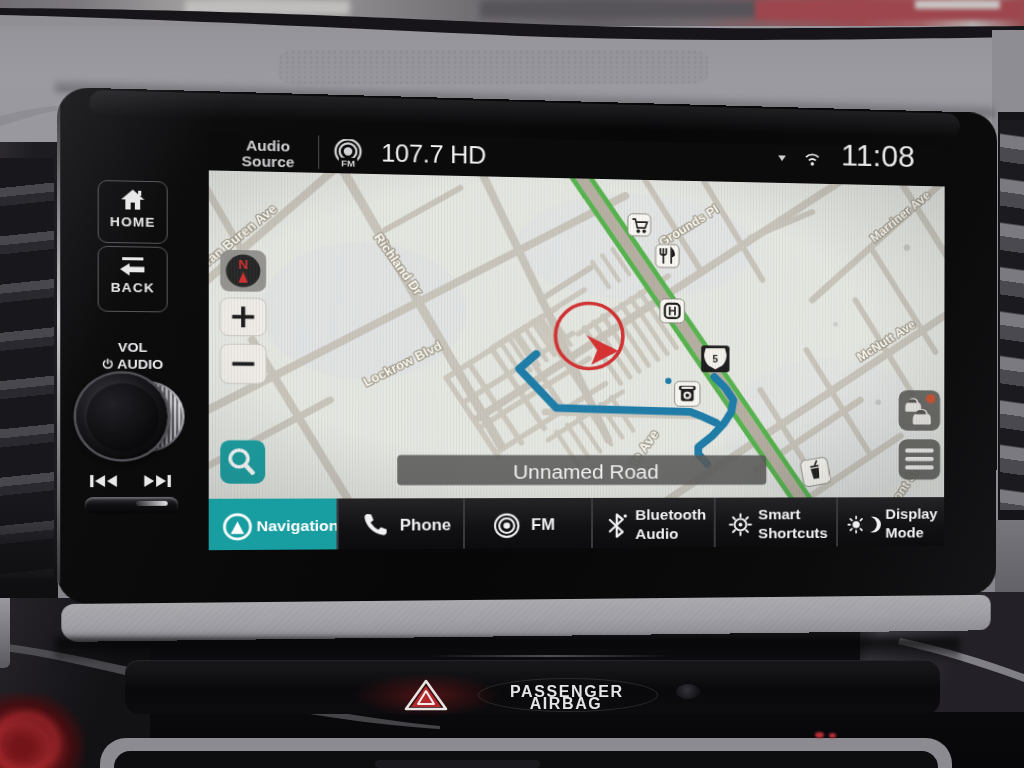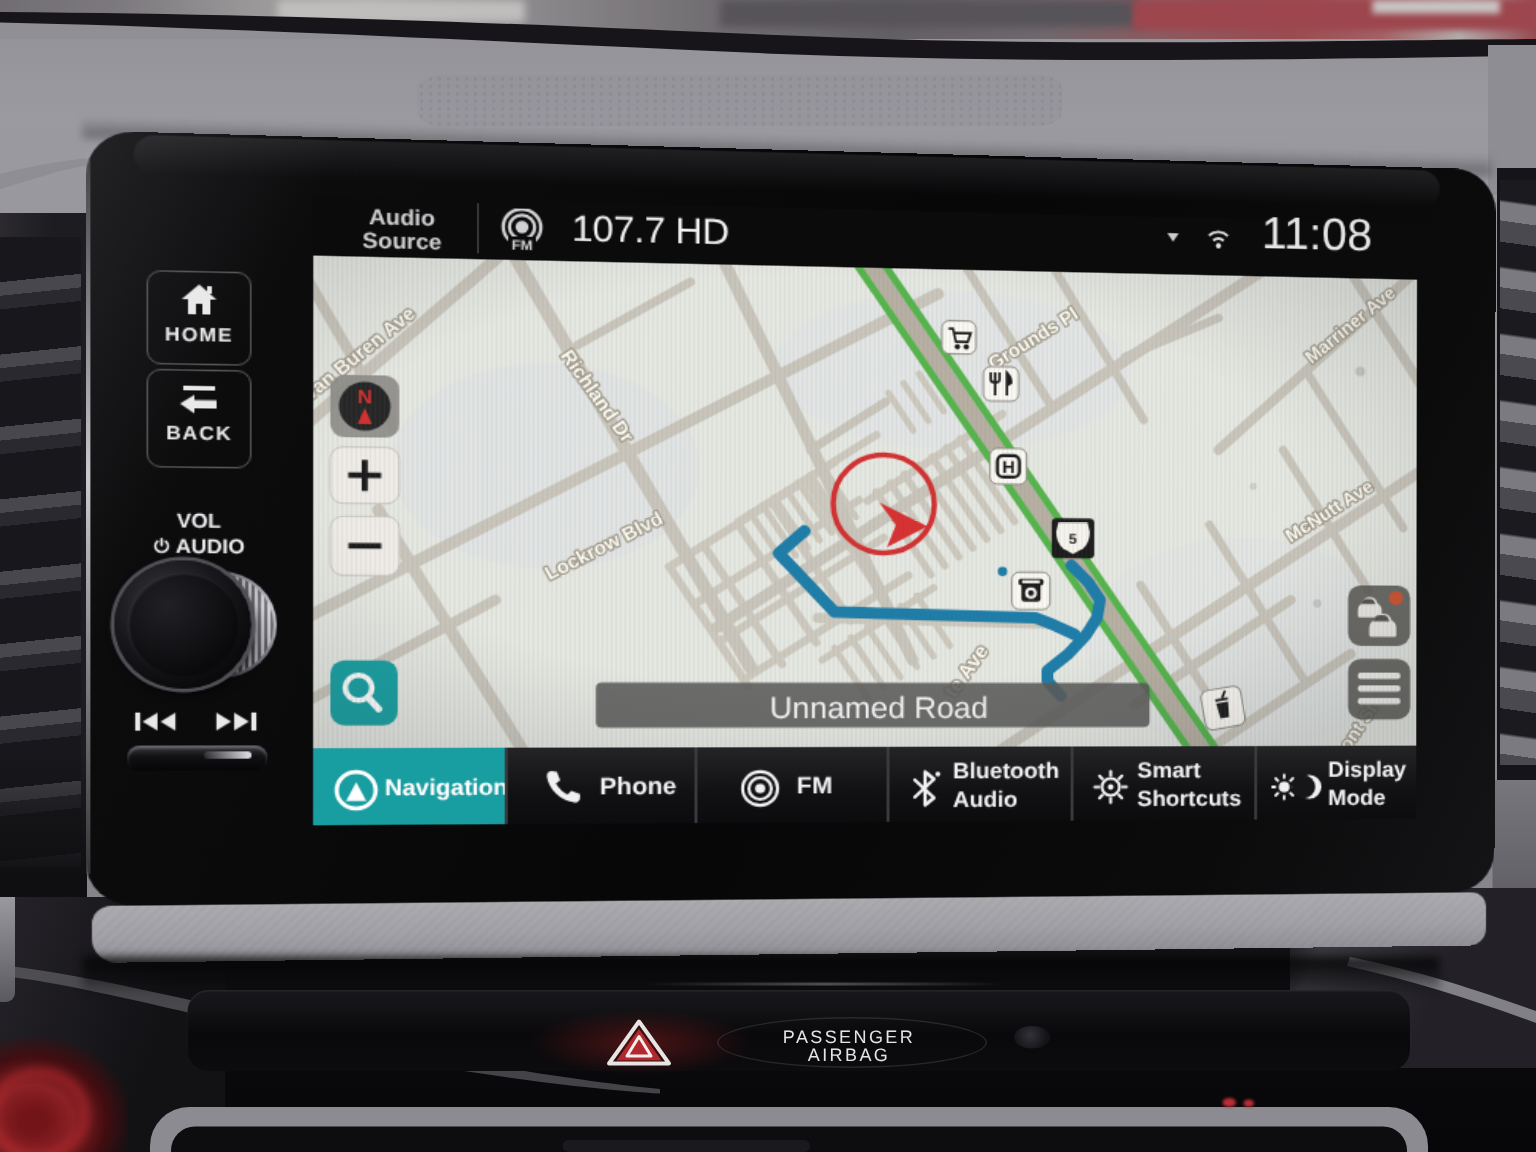--- a/index.html
+++ b/index.html
@@ -70,21 +70,21 @@
 <svg class="abs" style="left:402px;top:679px" width="48" height="32" viewBox="0 0 48 32">
   <path d="M24,2 L44,30 L4,30 Z" fill="none" stroke="#e8e4e2" stroke-width="2.6" stroke-linejoin="round"></path>
   <path d="M24,7 L39,28 L9,28 Z" fill="#b3282c"></path>
   <path d="M24,12 L32,25 L16,25 Z" fill="none" stroke="#f3efed" stroke-width="2" stroke-linejoin="round"></path>
 </svg>
 
 <div class="abs" style="left:478px;top:678px;width:180px;height:34px;border:1px solid #3f3f44;border-radius:50%/50%;opacity:0.55"></div>
 
 <div class="abs" style="left:430px;top:655px;width:240px;height:2px;background:linear-gradient(90deg,rgba(200,200,205,0),rgba(200,200,205,0.5),rgba(200,200,205,0));border-radius:1px"></div>
 
-<div class="abs" style="left:510px;top:686px;width:112px;text-align:center;color:#e4e3e6;font-size:12px;font-weight:normal;letter-spacing:1.6px;line-height:11.5px">PASSENGER<br>AIRBAG</div>
+<div class="abs" style="left:510px;top:686px;width:112px;text-align:center;color:#e4e3e6;font-size:16px;font-weight:bold;letter-spacing:1.6px;line-height:11.5px">PASSENGER<br>AIRBAG</div>
 
 <div class="abs" style="left:676px;top:684px;width:24px;height:15px;background:radial-gradient(circle at 45% 40%,#333238,#141318 70%);border-radius:50%"></div>
 
 <div class="abs" style="left:100px;top:738px;width:852px;height:40px;background:#8c8b91;border-radius:26px 26px 0 0"></div>
 
 <div class="abs" style="left:114px;top:751px;width:824px;height:26px;background:#0d0c0f;border-radius:16px 16px 0 0"></div>
 
 <div class="abs" style="left:375px;top:760px;width:165px;height:8px;background:#1a191e;border-radius:4px"></div>
 
 <div class="abs" style="left:815px;top:732px;width:9px;height:6px;background:#b92f36;border-radius:50%;filter:blur(1px)"></div>

